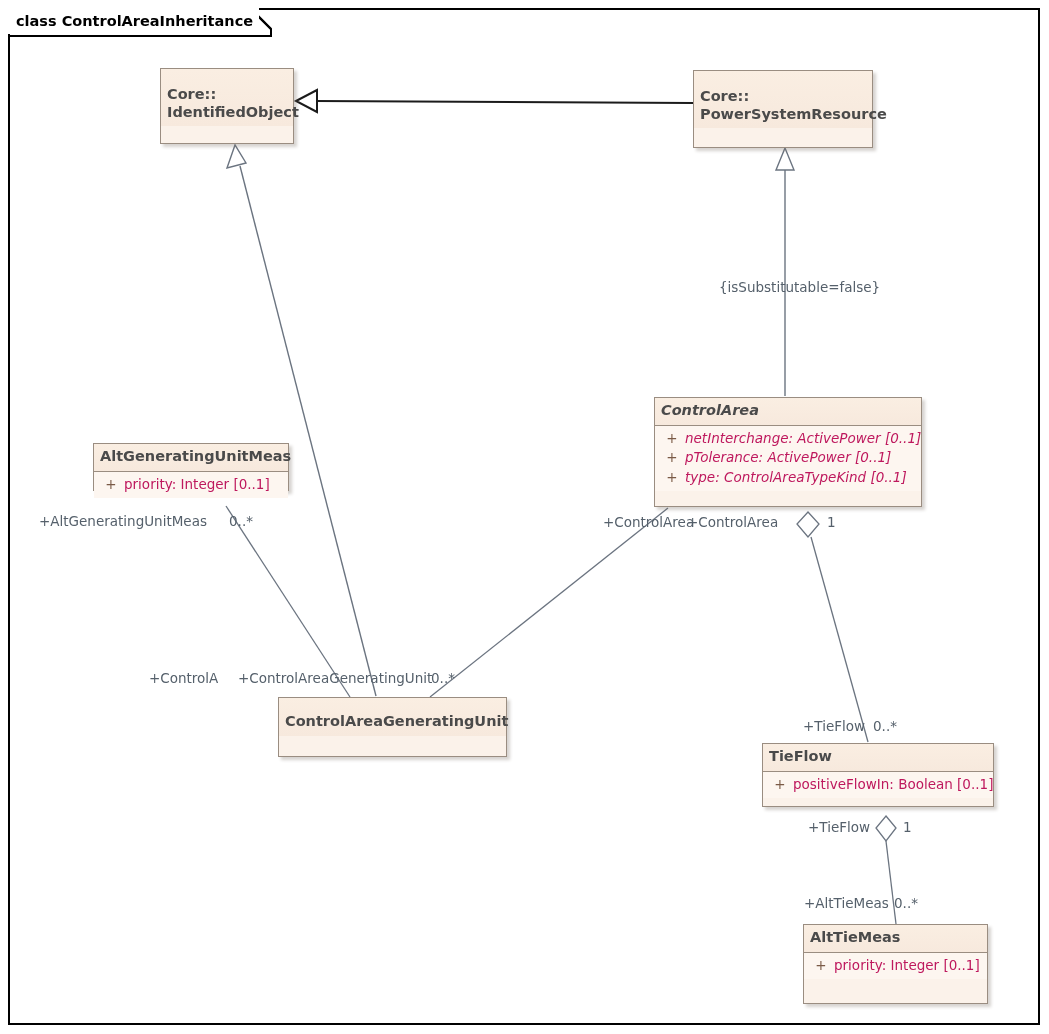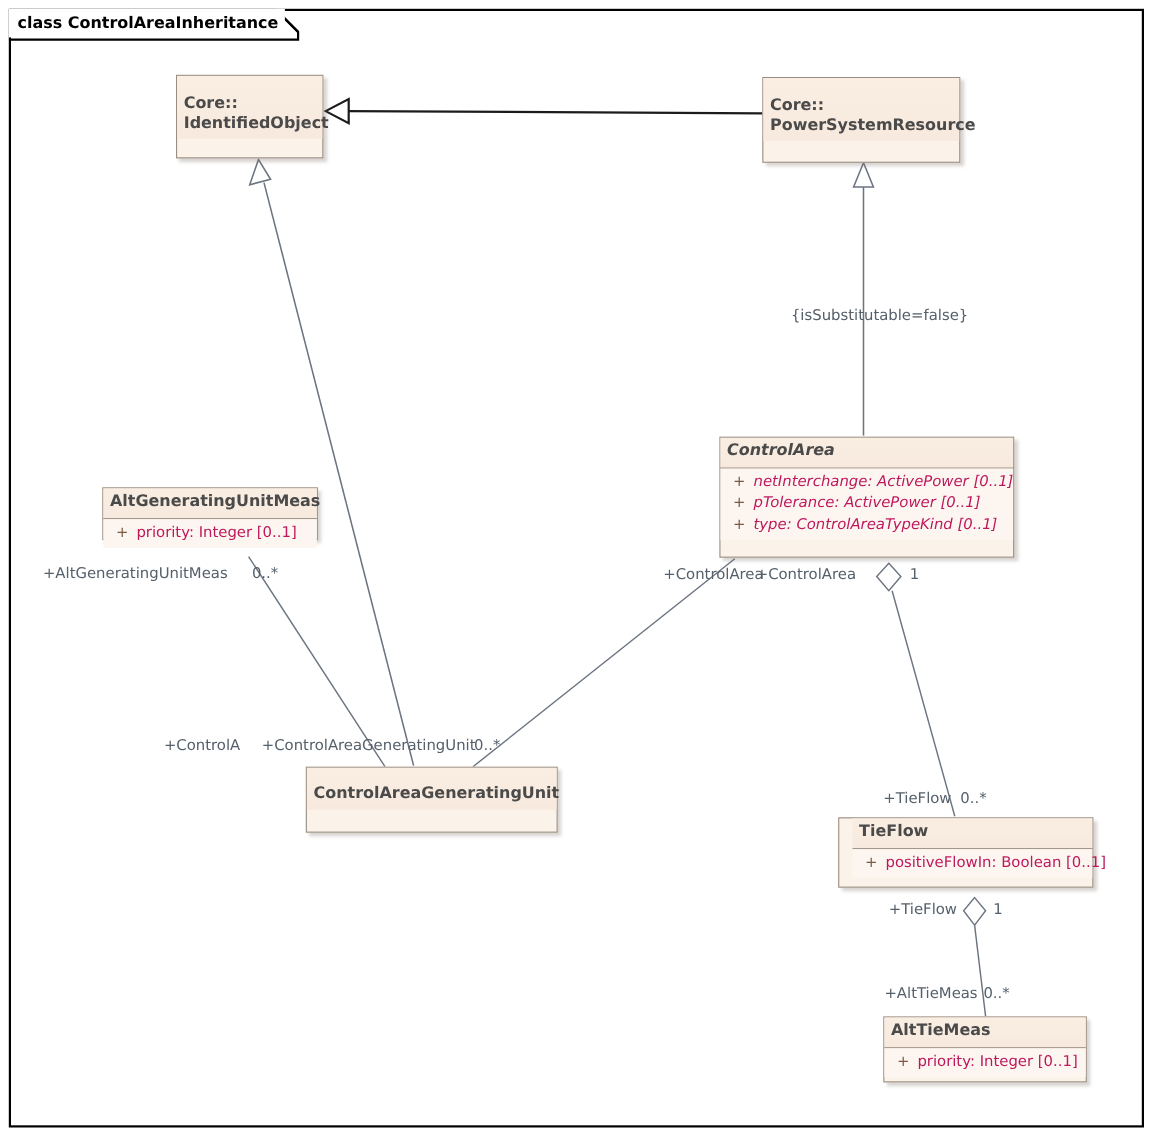--- a/index.html
+++ b/index.html
@@ -217,31 +217,31 @@
         <span class="vis">+</span>
         <span class="sig">priority: Integer [0..1]</span>
       </div>
     </div>
   </div>
 
   <div class="uml-class" style="left:278px; top:697px; width:229px; height:60px;">
     <div class="uml-name" style="padding-top:15px;">ControlAreaGeneratingUnit</div>
   </div>
 
-  <div class="uml-class has-attrs" style="left:762px; top:743px; width:232px; height:64px;padding-left:12px;">
+  <div class="uml-class has-attrs" style="left:762px; top:743px; width:232px; height:64px;">
     <div class="uml-name">TieFlow</div>
     <div class="uml-attrs">
       <div class="uml-attr">
         <span class="vis">+</span>
         <span class="sig">positiveFlowIn: Boolean [0..1]</span>
       </div>
     </div>
   </div>
 
-  <div class="uml-class has-attrs" style="left:803px; top:924px; width:185px; height:60px;">
+  <div class="uml-class has-attrs" style="left:803px; top:924px; width:185px; height:80px;">
     <div class="uml-name">AltTieMeas</div>
     <div class="uml-attrs">
       <div class="uml-attr">
         <span class="vis">+</span>
         <span class="sig">priority: Integer [0..1]</span>
       </div>
     </div>
   </div>
 
   <div class="constraint-label" style="left:705px; top:281px;margin-left:14px;">{isSubstitutable=false}</div>

